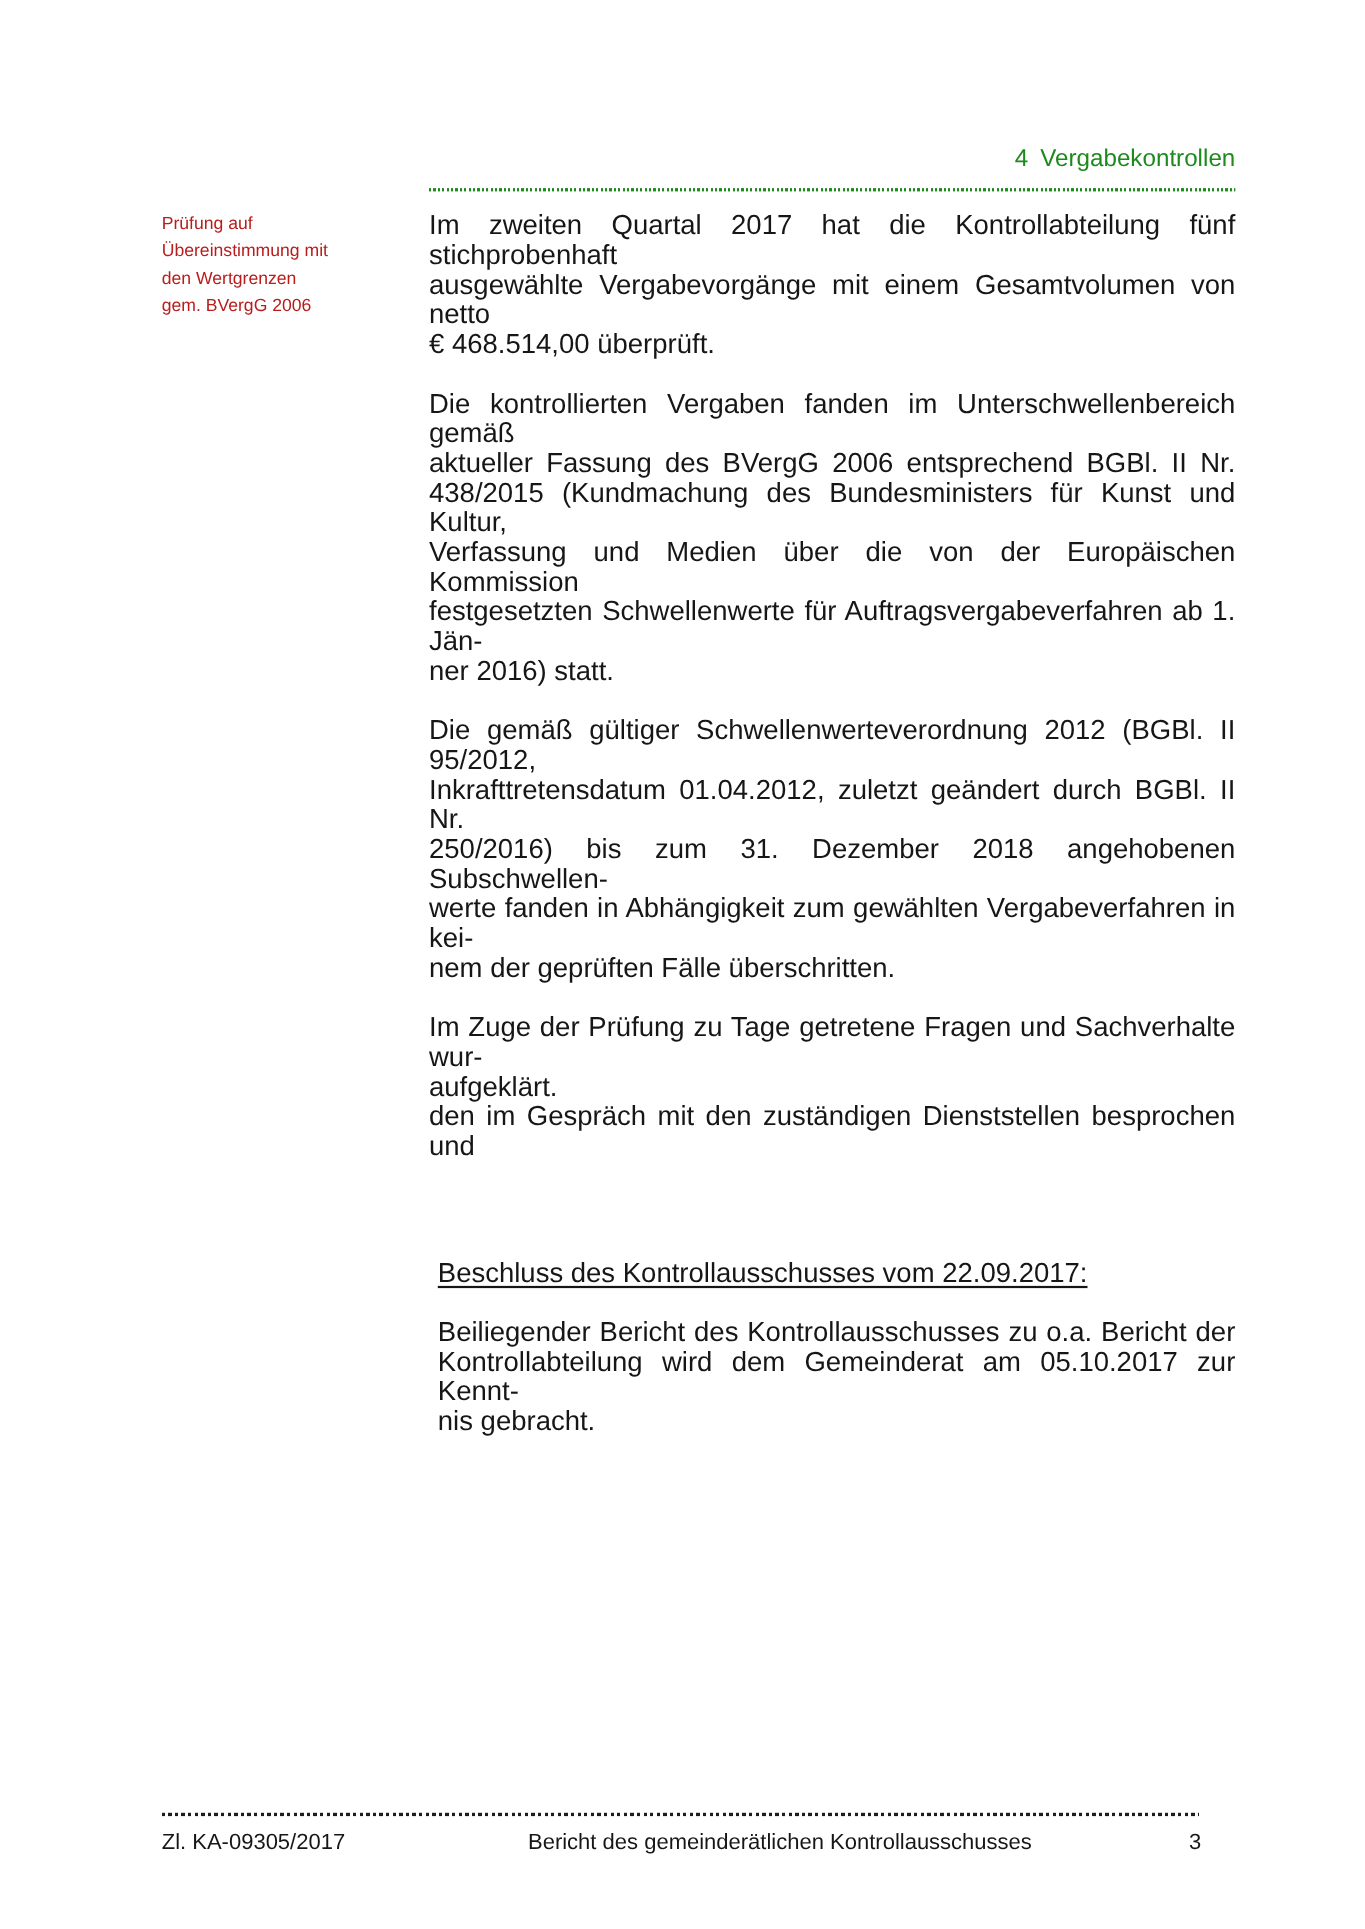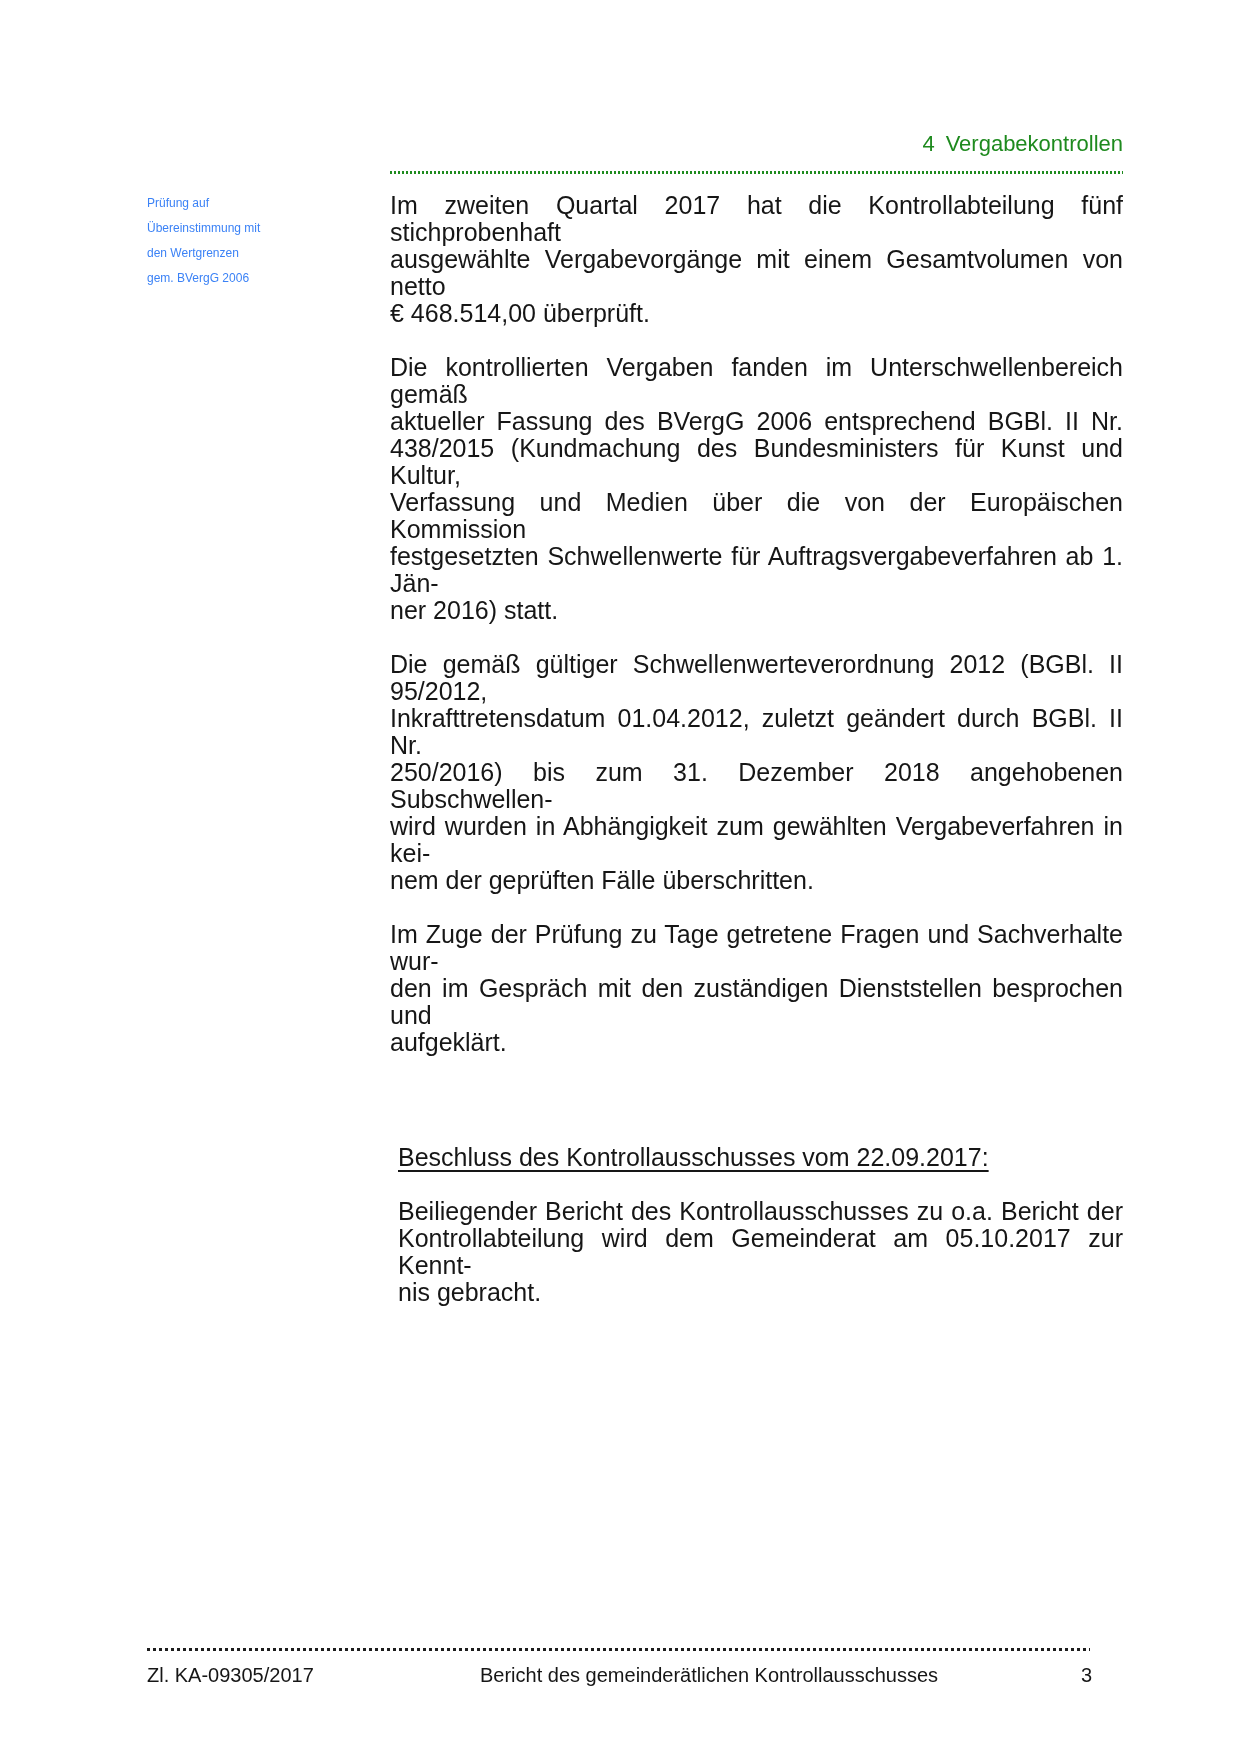--- a/index.html
+++ b/index.html
@@ -34,23 +34,23 @@
     width: 733px;
     height: 3px;
     background-image: repeating-linear-gradient(to right, #1e8a1e 0 2px, transparent 2px 4px);
   }
   
   .margin-note {
     position: absolute;
     left: 147px;
     top: 191px;
     width: 235px;
-    font-size: 12px;
+    font-size: 16px;
     line-height: 25px;
-    color: #3b82f6;
+    color: #b91c1c;
   }
   
   .doc-body {
     position: absolute;
     left: 390px;
     top: 192px;
     width: 733px;
     font-size: 25px;
     line-height: 27px;
     color: #161616;
@@ -141,28 +141,28 @@
       <div class="line">438/2015 (Kundmachung des Bundesministers für Kunst und Kultur,</div>
       <div class="line">Verfassung und Medien über die von der Europäischen Kommission</div>
       <div class="line">festgesetzten Schwellenwerte für Auftragsvergabeverfahren ab 1. Jän-</div>
       <div class="line last">ner 2016) statt.</div>
     </div>
 
     <div class="para">
       <div class="line">Die gemäß gültiger Schwellenwerteverordnung 2012 (BGBl. II 95/2012,</div>
       <div class="line">Inkrafttretensdatum 01.04.2012, zuletzt geändert durch BGBl. II Nr.</div>
       <div class="line">250/2016) bis zum 31. Dezember 2018 angehobenen Subschwellen-</div>
-      <div class="line">wird wurden in Abhängigkeit zum gewählten Vergabeverfahren in kei-</div>
+      <div class="line">werte fanden in Abhängigkeit zum gewählten Vergabeverfahren in kei-</div>
       <div class="line last">nem der geprüften Fälle überschritten.</div>
     </div>
 
     <div class="para">
       <div class="line">Im Zuge der Prüfung zu Tage getretene Fragen und Sachverhalte wur-</div>
+      <div class="line last">aufgeklärt.</div>
       <div class="line">den im Gespräch mit den zuständigen Dienststellen besprochen und</div>
-      <div class="line last">aufgeklärt.</div>
     </div>
 
     <div class="decision-block">
       <div class="decision-heading">Beschluss des Kontrollausschusses vom 22.09.2017:</div>
       <div class="para">
         <div class="line"><span class="uword">Beiliegender</span><span> Bericht des Kontrollausschusses zu o.a. Bericht der</span></div>
         <div class="line">Kontrollabteilung wird dem Gemeinderat am 05.10.2017 zur Kennt-</div>
         <div class="line last">nis gebracht.</div>
       </div>
     </div>

